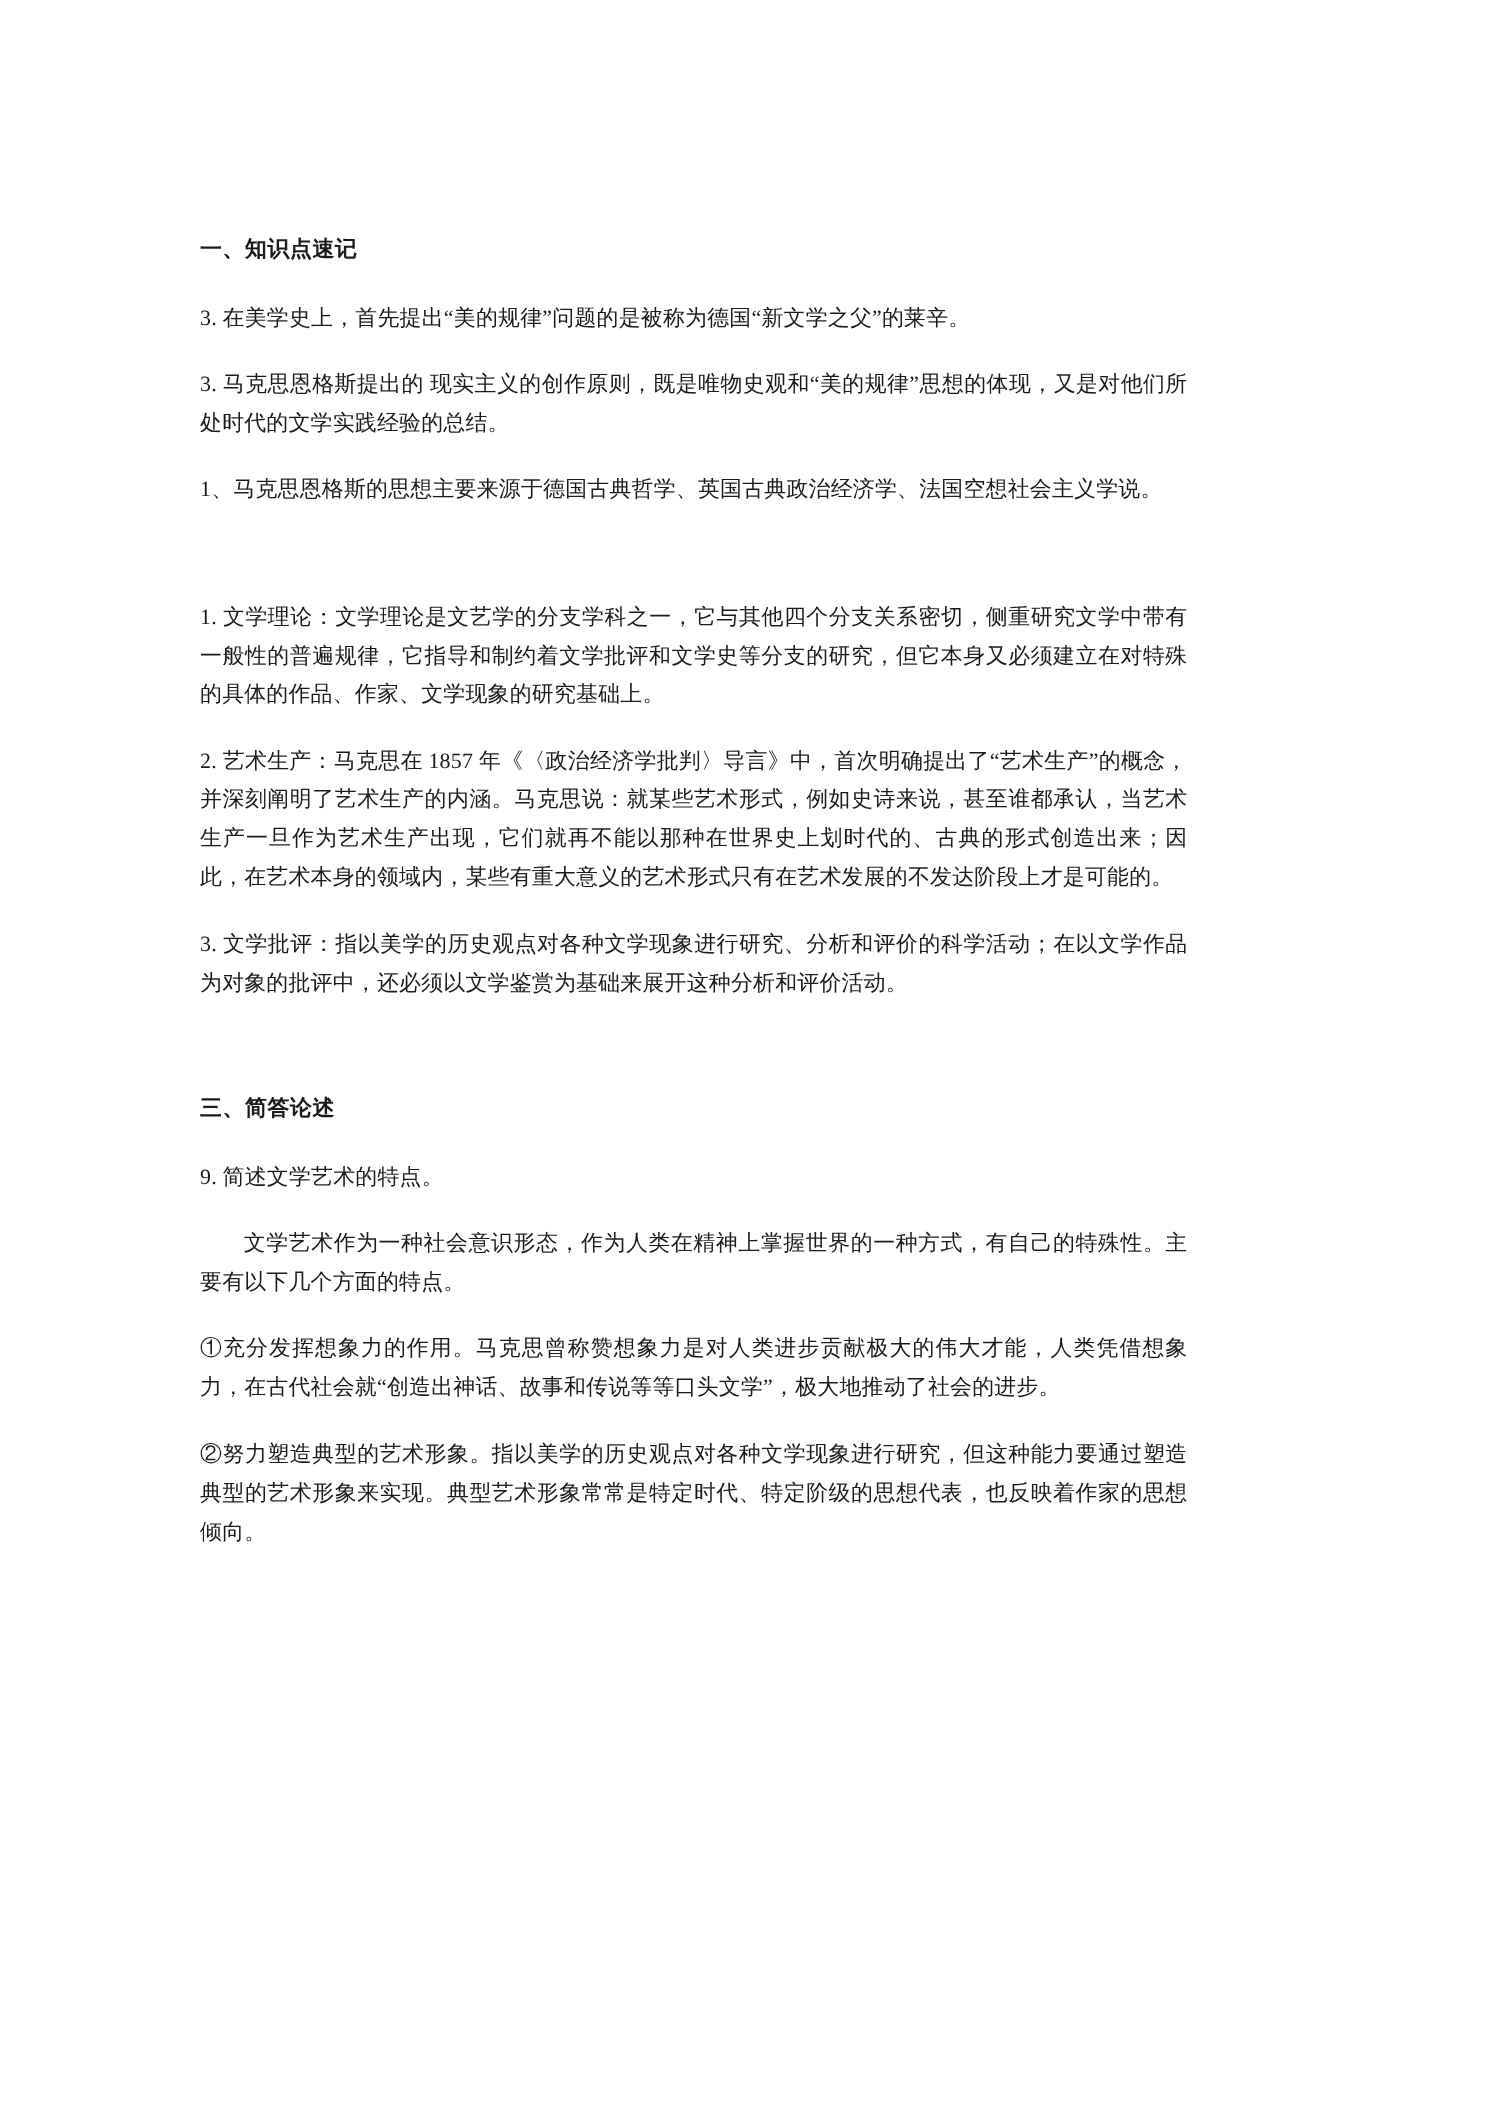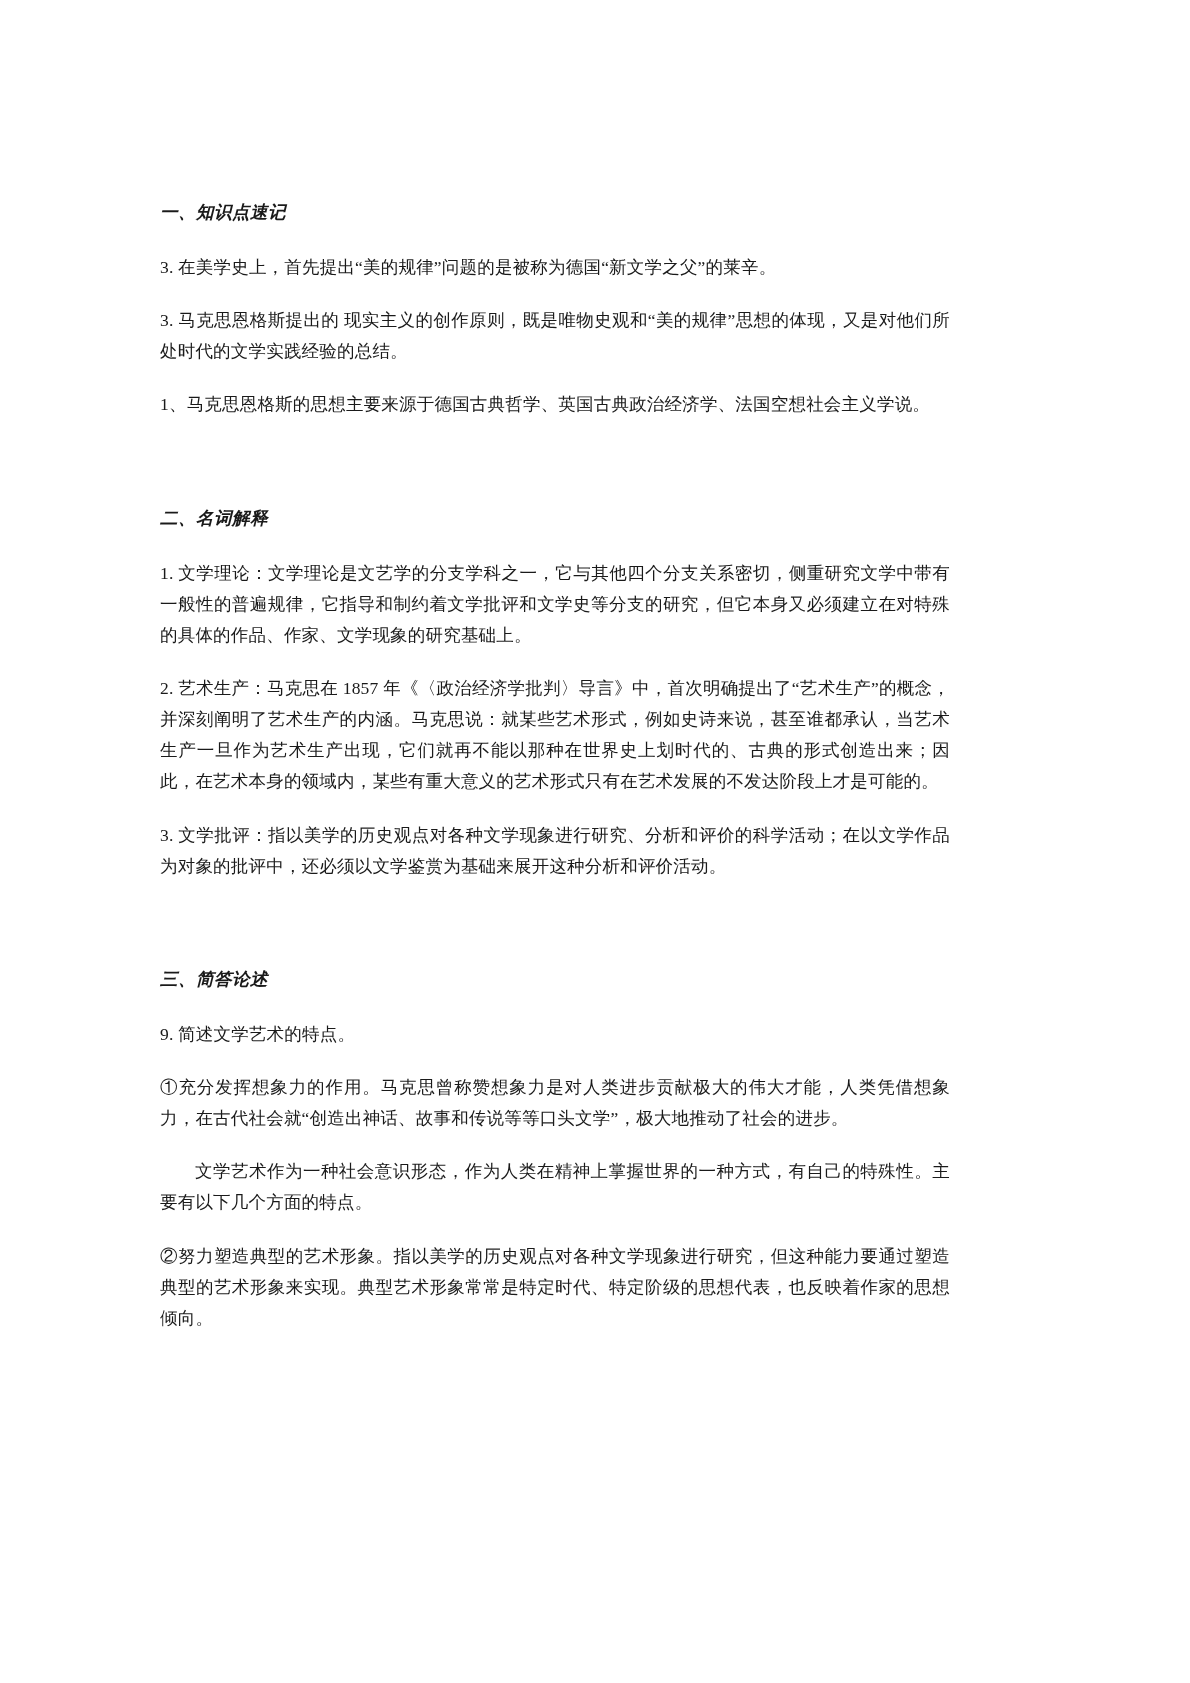--- a/index.html
+++ b/index.html
@@ -19,23 +19,22 @@
   }
   .content {
     position: absolute;
     left: 160px;
     top: 185px;
     width: 790px;
   }
   .section-title {
     font-size: 17.5px;
     line-height: 1.6;
-    margin: 13px 0 26px 0;
+    margin: 0 0 26px 0;
     letter-spacing: 0.5px;
-    font-style: italic;
   }
   p.para {
     font-size: 17.5px;
     line-height: 1.78;
     margin: 0 0 22px 0;
     text-align: justify;
     text-justify: inter-ideograph;
     letter-spacing: 0.2px;
   }
   p.indent {
@@ -52,29 +51,28 @@
   <div class="content">
 
     <h2 class="section-title">一、知识点速记</h2>
 
     <p class="para">3. 在美学史上，首先提出“美的规律”问题的是被称为德国“新文学之父”的莱辛。</p>
     <p class="para">3. 马克思恩格斯提出的 现实主义的创作原则，既是唯物史观和“美的规律”思想的体现，又是对他们所处时代的文学实践经验的总结。</p>
     <p class="para">1、马克思恩格斯的思想主要来源于德国古典哲学、英国古典政治经济学、法国空想社会主义学说。</p>
 
     <div class="gap-lg"></div>
 
-    <h2 class="section-title">二、名词解释</h2>
 
     <p class="para">1. 文学理论：文学理论是文艺学的分支学科之一，它与其他四个分支关系密切，侧重研究文学中带有一般性的普遍规律，它指导和制约着文学批评和文学史等分支的研究，但它本身又必须建立在对特殊的具体的作品、作家、文学现象的研究基础上。</p>
     <p class="para">2. 艺术生产：马克思在 1857 年《〈政治经济学批判〉导言》中，首次明确提出了“艺术生产”的概念，并深刻阐明了艺术生产的内涵。马克思说：就某些艺术形式，例如史诗来说，甚至谁都承认，当艺术生产一旦作为艺术生产出现，它们就再不能以那种在世界史上划时代的、古典的形式创造出来；因此，在艺术本身的领域内，某些有重大意义的艺术形式只有在艺术发展的不发达阶段上才是可能的。</p>
     <p class="para">3. 文学批评：指以美学的历史观点对各种文学现象进行研究、分析和评价的科学活动；在以文学作品为对象的批评中，还必须以文学鉴赏为基础来展开这种分析和评价活动。</p>
 
     <div class="gap-lg"></div>
 
     <h2 class="section-title">三、简答论述</h2>
 
     <p class="para">9. 简述文学艺术的特点。</p>
+    <p class="para indent">文学艺术作为一种社会意识形态，作为人类在精神上掌握世界的一种方式，有自己的特殊性。主要有以下几个方面的特点。</p>
     <p class="para">①充分发挥想象力的作用。马克思曾称赞想象力是对人类进步贡献极大的伟大才能，人类凭借想象力，在古代社会就“创造出神话、故事和传说等等口头文学”，极大地推动了社会的进步。</p>
-    <p class="para indent">文学艺术作为一种社会意识形态，作为人类在精神上掌握世界的一种方式，有自己的特殊性。主要有以下几个方面的特点。</p>
     <p class="para">②努力塑造典型的艺术形象。指以美学的历史观点对各种文学现象进行研究，但这种能力要通过塑造典型的艺术形象来实现。典型艺术形象常常是特定时代、特定阶级的思想代表，也反映着作家的思想倾向。</p>
 
   </div>
 </div>
 
 </body></html>

